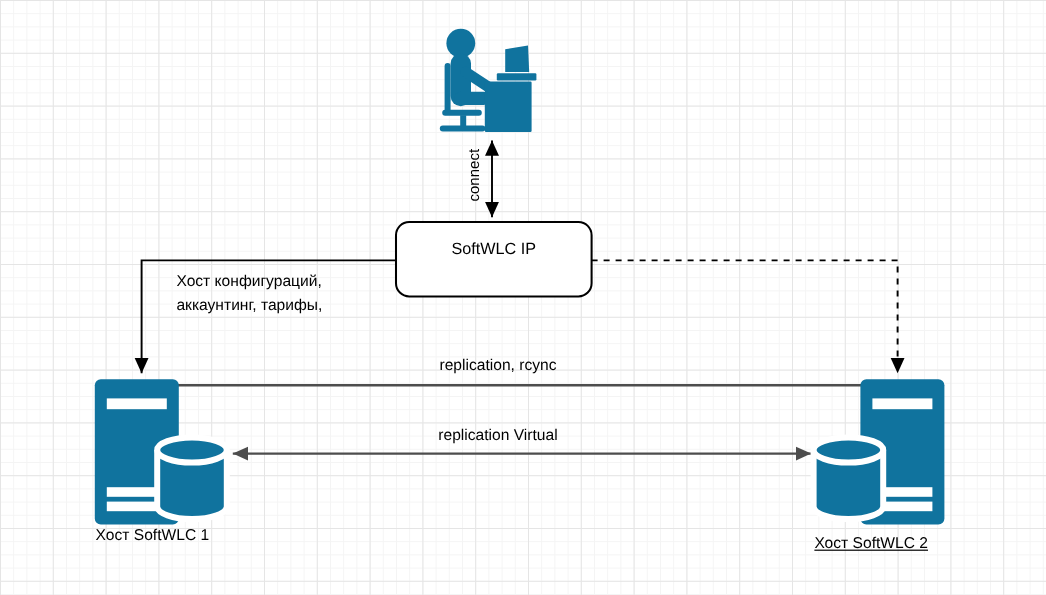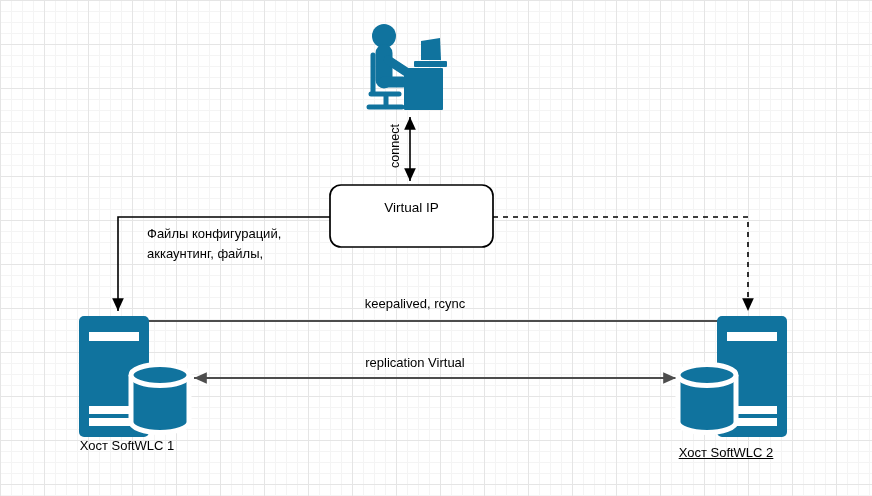--- a/index.html
+++ b/index.html
@@ -112,29 +112,29 @@
     </g>
 
     <g>
       <rect x="330" y="185" width="163" height="62" rx="11" fill="#ffffff" stroke="var(--edge-dark)" stroke-width="1.7"></rect>
     </g>
   </svg>
 
   <div class="lbl" id="connect-label">connect</div>
 
   <div class="lbl" id="files-label">
-    <div>Файлы конфигураций,</div>
-    <div>аккаунтинг, файлы,</div>
+    <div>Хост конфигураций,</div>
+    <div>аккаунтинг, тарифы,</div>
   </div>
 
   <div class="lbl center" id="vip-label">
-    <div>Virtual IP</div>
+    <div>SoftWLC IP</div>
   </div>
 
-  <div class="lbl center" id="keepalived-label">keepalived, rcync</div>
+  <div class="lbl center" id="keepalived-label">replication, rcync</div>
 
   <div class="lbl center" id="replication-label">replication Virtual</div>
 
   <div class="lbl center" id="host1-label">Хост SoftWLC 1</div>
 
   <div class="lbl center" id="host2-label">Хост SoftWLC 2</div>
 
 </div>
 
 </body></html>

